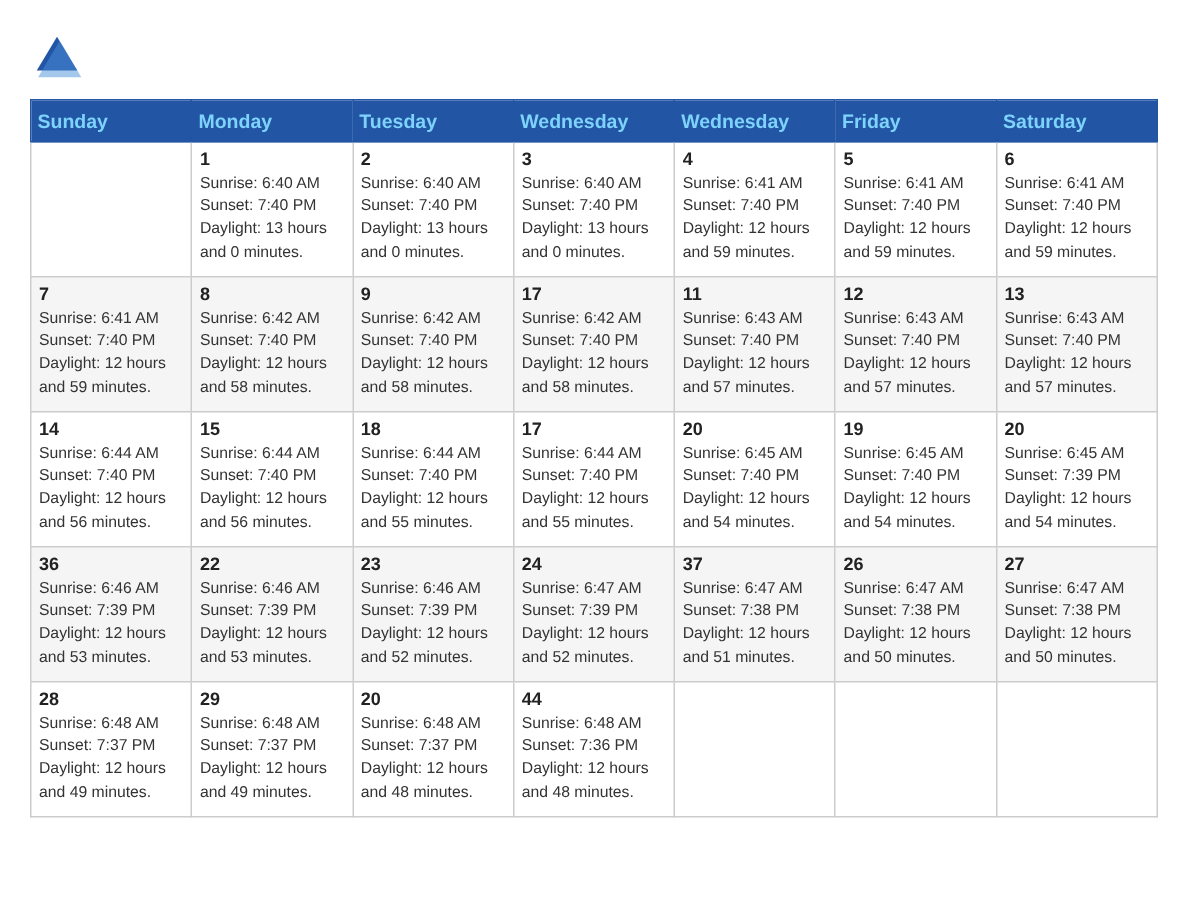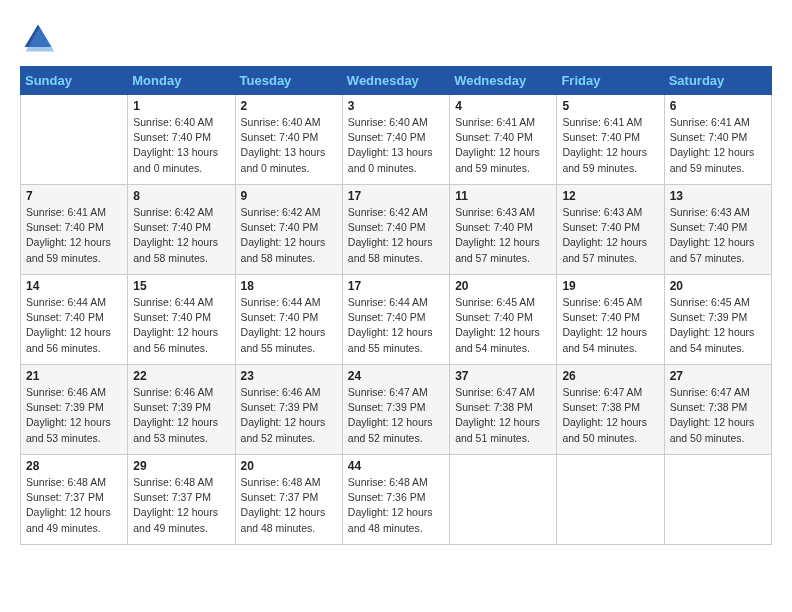--- a/index.html
+++ b/index.html
@@ -259,21 +259,21 @@
         <td>
           <span class="day-num">20</span>
           <div class="day-info" style="white-space: pre-line;">Sunrise: 6:45 AM
 Sunset: 7:39 PM
 Daylight: 12 hours
 and 54 minutes.</div>
         </td>
       </tr>
       <tr>
         <td>
-          <span class="day-num">21</span>
+          <span class="day-num">36</span>
           <div class="day-info" style="white-space: pre-line;">Sunrise: 6:46 AM
 Sunset: 7:39 PM
 Daylight: 12 hours
 and 53 minutes.</div>
         </td>
         <td>
           <span class="day-num">22</span>
           <div class="day-info" style="white-space: pre-line;">Sunrise: 6:46 AM
 Sunset: 7:39 PM
 Daylight: 12 hours

